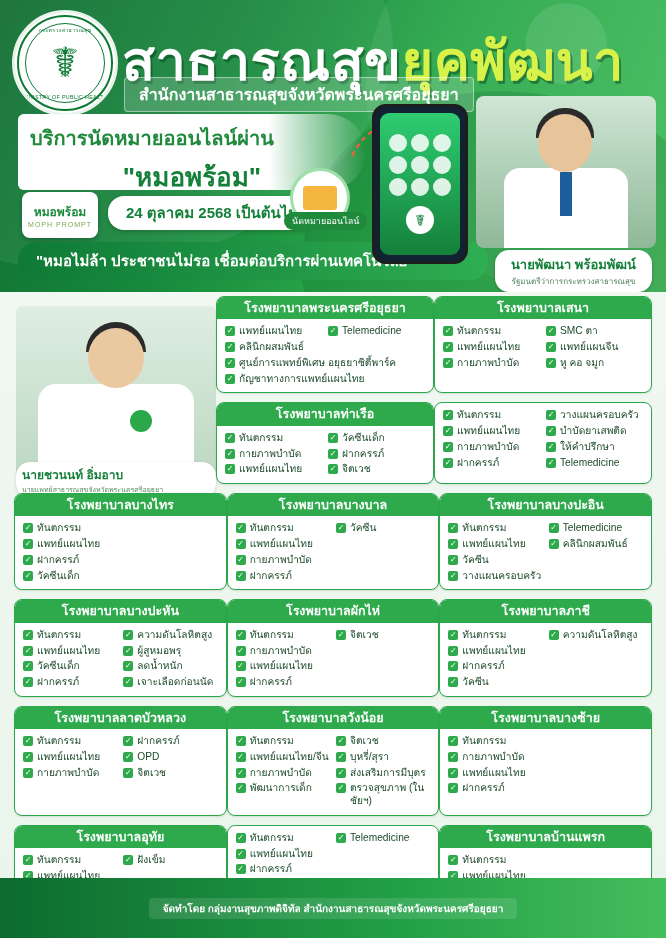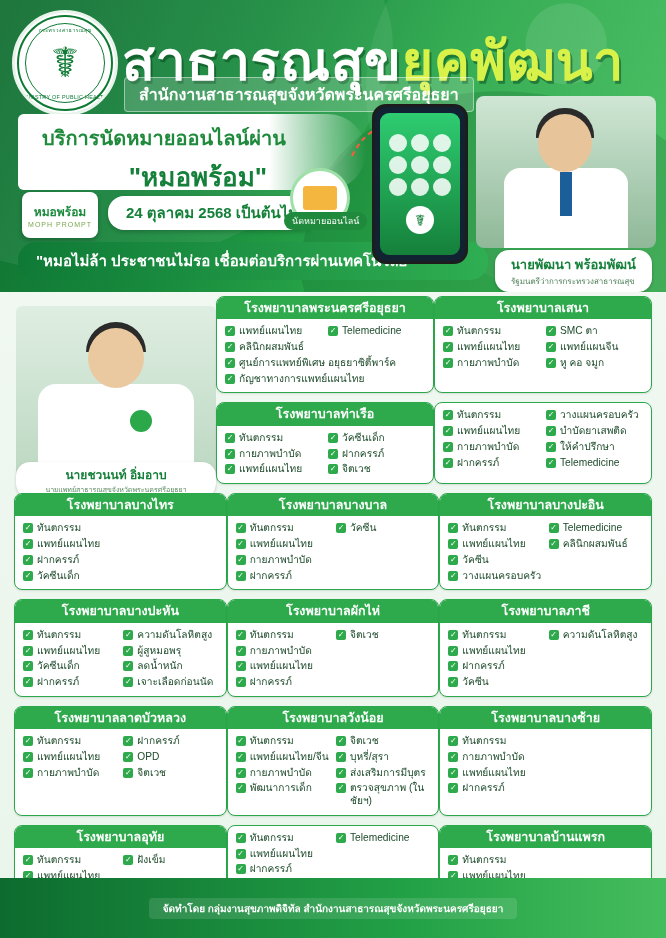--- a/index.html
+++ b/index.html
@@ -89,21 +89,21 @@
     padding: 4px 14px;
     font-size: 16px; color: #ffffff; font-weight: 600;
     white-space: nowrap;
     margin-top: 7px;
   }
   .service-ribbon {
     position: absolute; left: 18px; top: 114px;
     width: 348px; height: 76px;
     background: linear-gradient(90deg,#ffffff 0%, #ffffff 72%, rgba(255,255,255,0.0) 100%);
     border-radius: 6px 40px 40px 6px;
-    padding: 8px 12px 6px 24px;
+    padding: 8px 12px 6px 12px;
   }
   .service-line1 {
     font-size: 20px; font-weight: 700; color: #1f8a3c;
   }
   .service-line2 {
     font-size: 26px; font-weight: 700; color: #15803a;
     text-align:center; margin-top: 2px;
   }
   .mophr-badge {
     position: absolute; left: 22px; top: 192px;
@@ -170,38 +170,38 @@
     background: linear-gradient(180deg,#cfe6d4 0%, #8fb898 100%);
     overflow:hidden;
   }
   .pt-head{position:absolute;left:62px;top:18px;width:54px;height:58px;border-radius:50%;background:#e8c49a;}
   .pt-hair{position:absolute;left:60px;top:12px;width:58px;height:30px;border-radius:28px 28px 0 0;background:#2b2b2b;}
   .pt-body{position:absolute;left:28px;top:72px;width:124px;height:80px;border-radius:16px 16px 0 0;background:#ffffff;}
   .pt-tie{position:absolute;left:84px;top:76px;width:12px;height:44px;background:#1b5e9a;}
   .name-pill-top {
     position:absolute; right: 14px; top: 250px;
     background:#ffffff; border-radius:14px; padding:4px 16px;
-    text-align:left; box-shadow:0 1px 3px rgba(0,0,0,0.25);
+    text-align:center; box-shadow:0 1px 3px rgba(0,0,0,0.25);
   }
   .name-pill-top .n1{font-size:13px;font-weight:700;color:#15803a;}
   .name-pill-top .n2{font-size:8px;color:#4a7d55;}
 
   
   .portrait2 {
     position:absolute; left:16px; top:306px; width:200px; height:186px;
     border-radius:6px; overflow:hidden;
     background:linear-gradient(180deg,#dfeee2 0%, #b9d6bf 100%);
   }
   .p2-head{position:absolute;left:72px;top:22px;width:56px;height:60px;border-radius:50%;background:#eac9a0;}
   .p2-hair{position:absolute;left:70px;top:16px;width:60px;height:30px;border-radius:30px 30px 0 0;background:#2a2a2a;}
   .p2-body{position:absolute;left:22px;top:78px;width:156px;height:108px;border-radius:18px 18px 0 0;background:#ffffff;}
   .p2-logo{position:absolute;left:114px;top:104px;width:22px;height:22px;border-radius:50%;background:#2aa84a;}
   .name-pill2{
     position:absolute; left:16px; top:462px; width:200px;
-    background:#ffffff;border-radius:14px;padding:3px 6px;text-align:center;
+    background:#ffffff;border-radius:14px;padding:3px 6px;text-align:left;
     box-shadow:0 1px 3px rgba(0,0,0,0.18);
   }
   .name-pill2 .n1{font-size:12px;font-weight:700;color:#15803a;}
   .name-pill2 .n2{font-size:7px;color:#5a8a63;}
 
   
   .cards { position:absolute; left:0; top:296px; width:666px; }
   .row { display:flex; padding:0 14px; margin-bottom:9px;justify-content:center; }
   .card {
     background:#ffffff;

